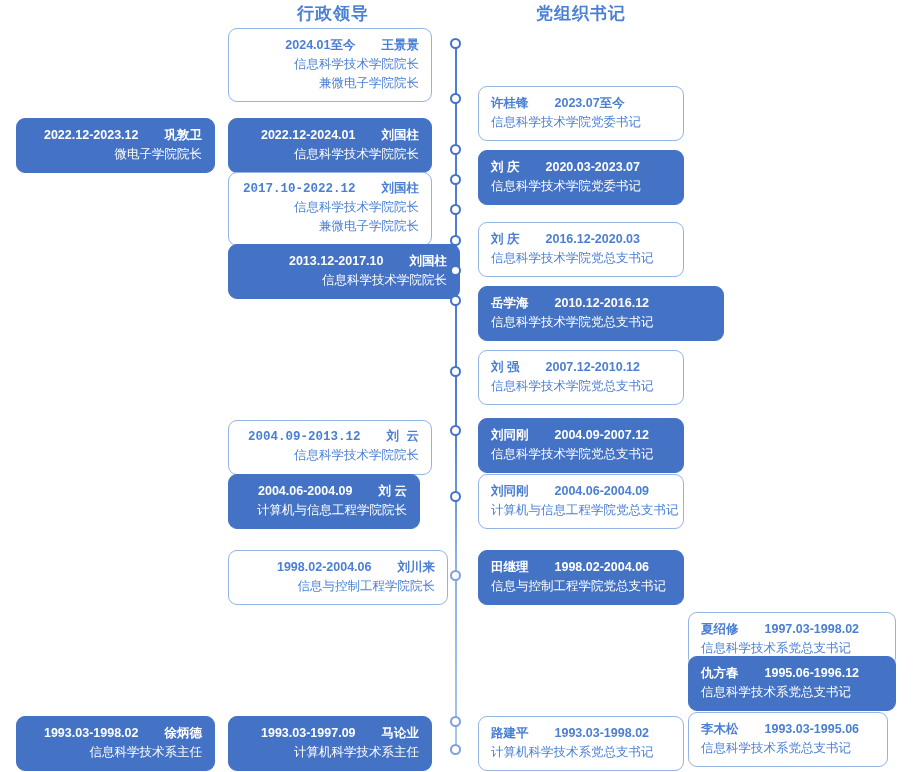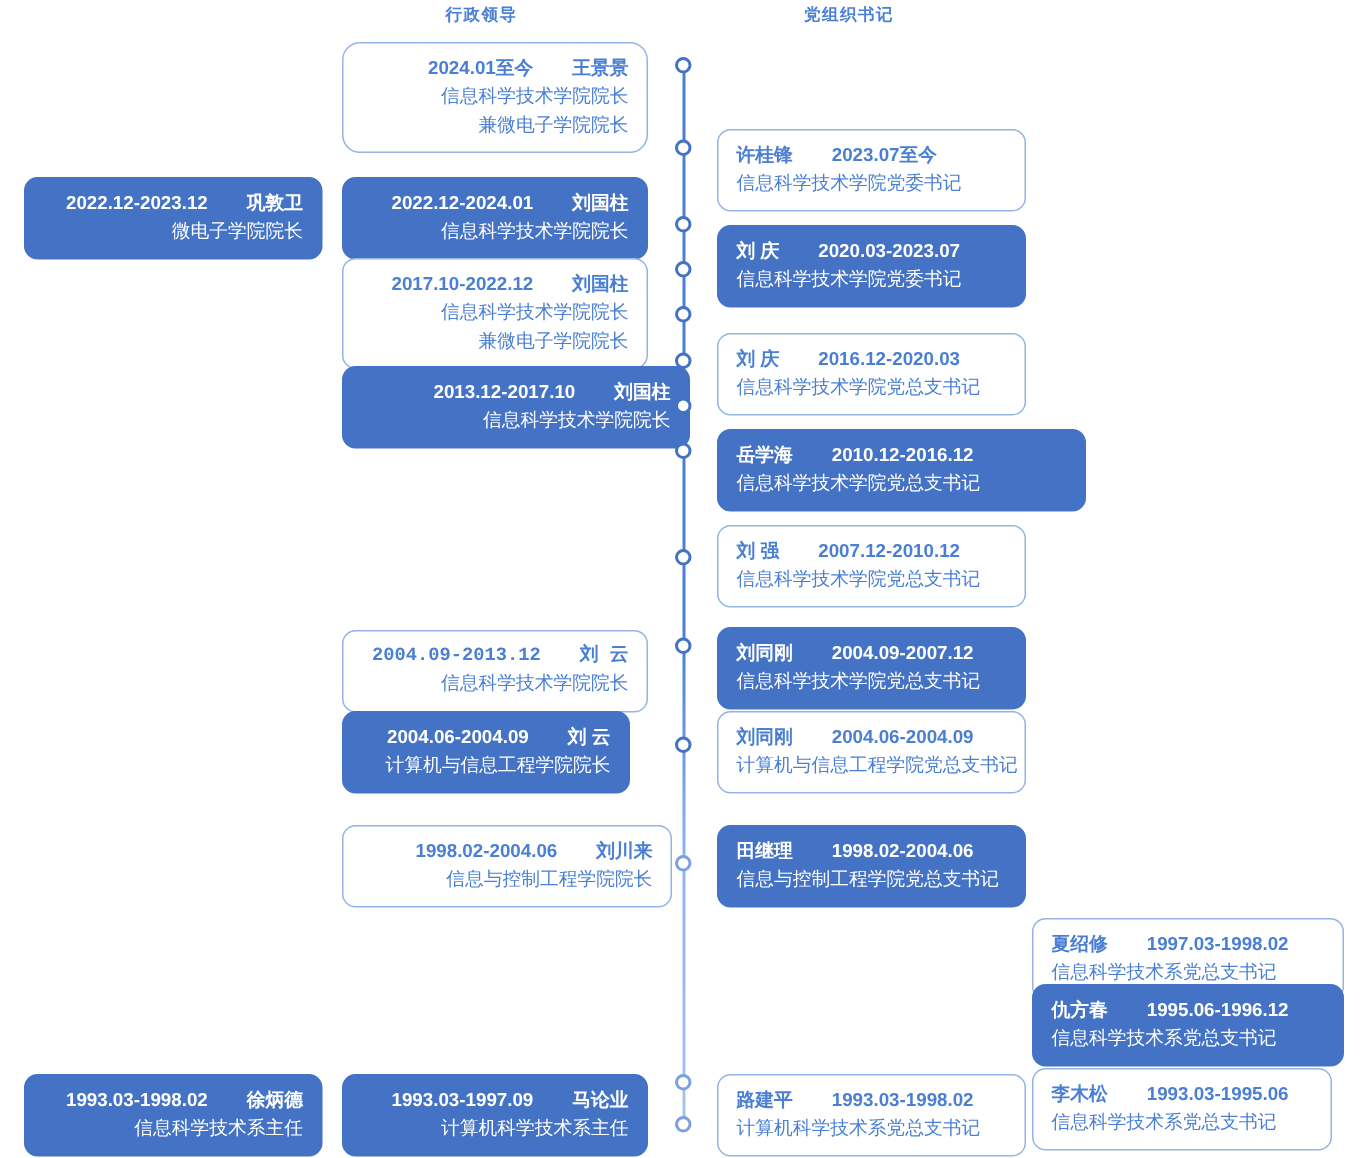--- a/index.html
+++ b/index.html
@@ -13,21 +13,21 @@
   #stage {
     position: relative;
     width: 913px;
     height: 772px;
     background: #ffffff;
   }
 
   
   .col-header {
     position: absolute;
-    font-size: 11px;
+    font-size: 17px;
     font-weight: 700;
     color: #4a7fd4;
     letter-spacing: 1px;
     white-space: nowrap;
   }
   #hdr-admin  { left: 297px; top: 2px; }
   #hdr-party  { left: 536px; top: 2px; }
 
   
   #timeline-axis {
@@ -107,30 +107,30 @@
       <div class="card filled align-right" style="top: 118px; left: 16px; width: 199px;">
         <div class="line strong"><span>2022.12-2023.12</span><span class="name-gap"></span><span>巩敦卫</span></div>
         <div class="line">微电子学院院长</div>
       </div>
       <div class="card filled align-right" style="top: 716px; left: 16px; width: 199px;">
         <div class="line strong"><span>1993.03-1998.02</span><span class="name-gap"></span><span>徐炳德</span></div>
         <div class="line">信息科学技术系主任</div>
       </div>
     </div>
   <div id="layer-admin">
-      <div class="card outline align-right" style="top: 28px; left: 228px; width: 204px; border-radius: 12px;">
+      <div class="card outline align-right" style="top: 28px; left: 228px; width: 204px;">
         <div class="line strong"><span>2024.01至今</span><span class="name-gap"></span><span>王景景</span></div>
         <div class="line">信息科学技术学院院长</div>
         <div class="line">兼微电子学院院长</div>
       </div>
       <div class="card filled align-right" style="top: 118px; left: 228px; width: 204px;">
         <div class="line strong"><span>2022.12-2024.01</span><span class="name-gap"></span><span>刘国柱</span></div>
         <div class="line">信息科学技术学院院长</div>
       </div>
-      <div class="card outline align-right" style="top: 172px; left: 228px; width: 204px;">
+      <div class="card outline align-right" style="top: 172px; left: 228px; width: 204px; font-family: Liberation Mono, monospace;">
         <div class="line strong"><span>2017.10-2022.12</span><span class="name-gap"></span><span>刘国柱</span></div>
         <div class="line">信息科学技术学院院长</div>
         <div class="line">兼微电子学院院长</div>
       </div>
       <div class="card filled align-right" style="top: 244px; left: 228px; width: 232px;">
         <div class="line strong"><span>2013.12-2017.10</span><span class="name-gap"></span><span>刘国柱</span></div>
         <div class="line">信息科学技术学院院长</div>
       </div>
       <div class="card outline align-right" style="top: 420px; left: 228px; width: 204px; font-family: Liberation Mono, monospace;">
         <div class="line strong"><span>2004.09-2013.12</span><span class="name-gap"></span><span>刘 云</span></div>

